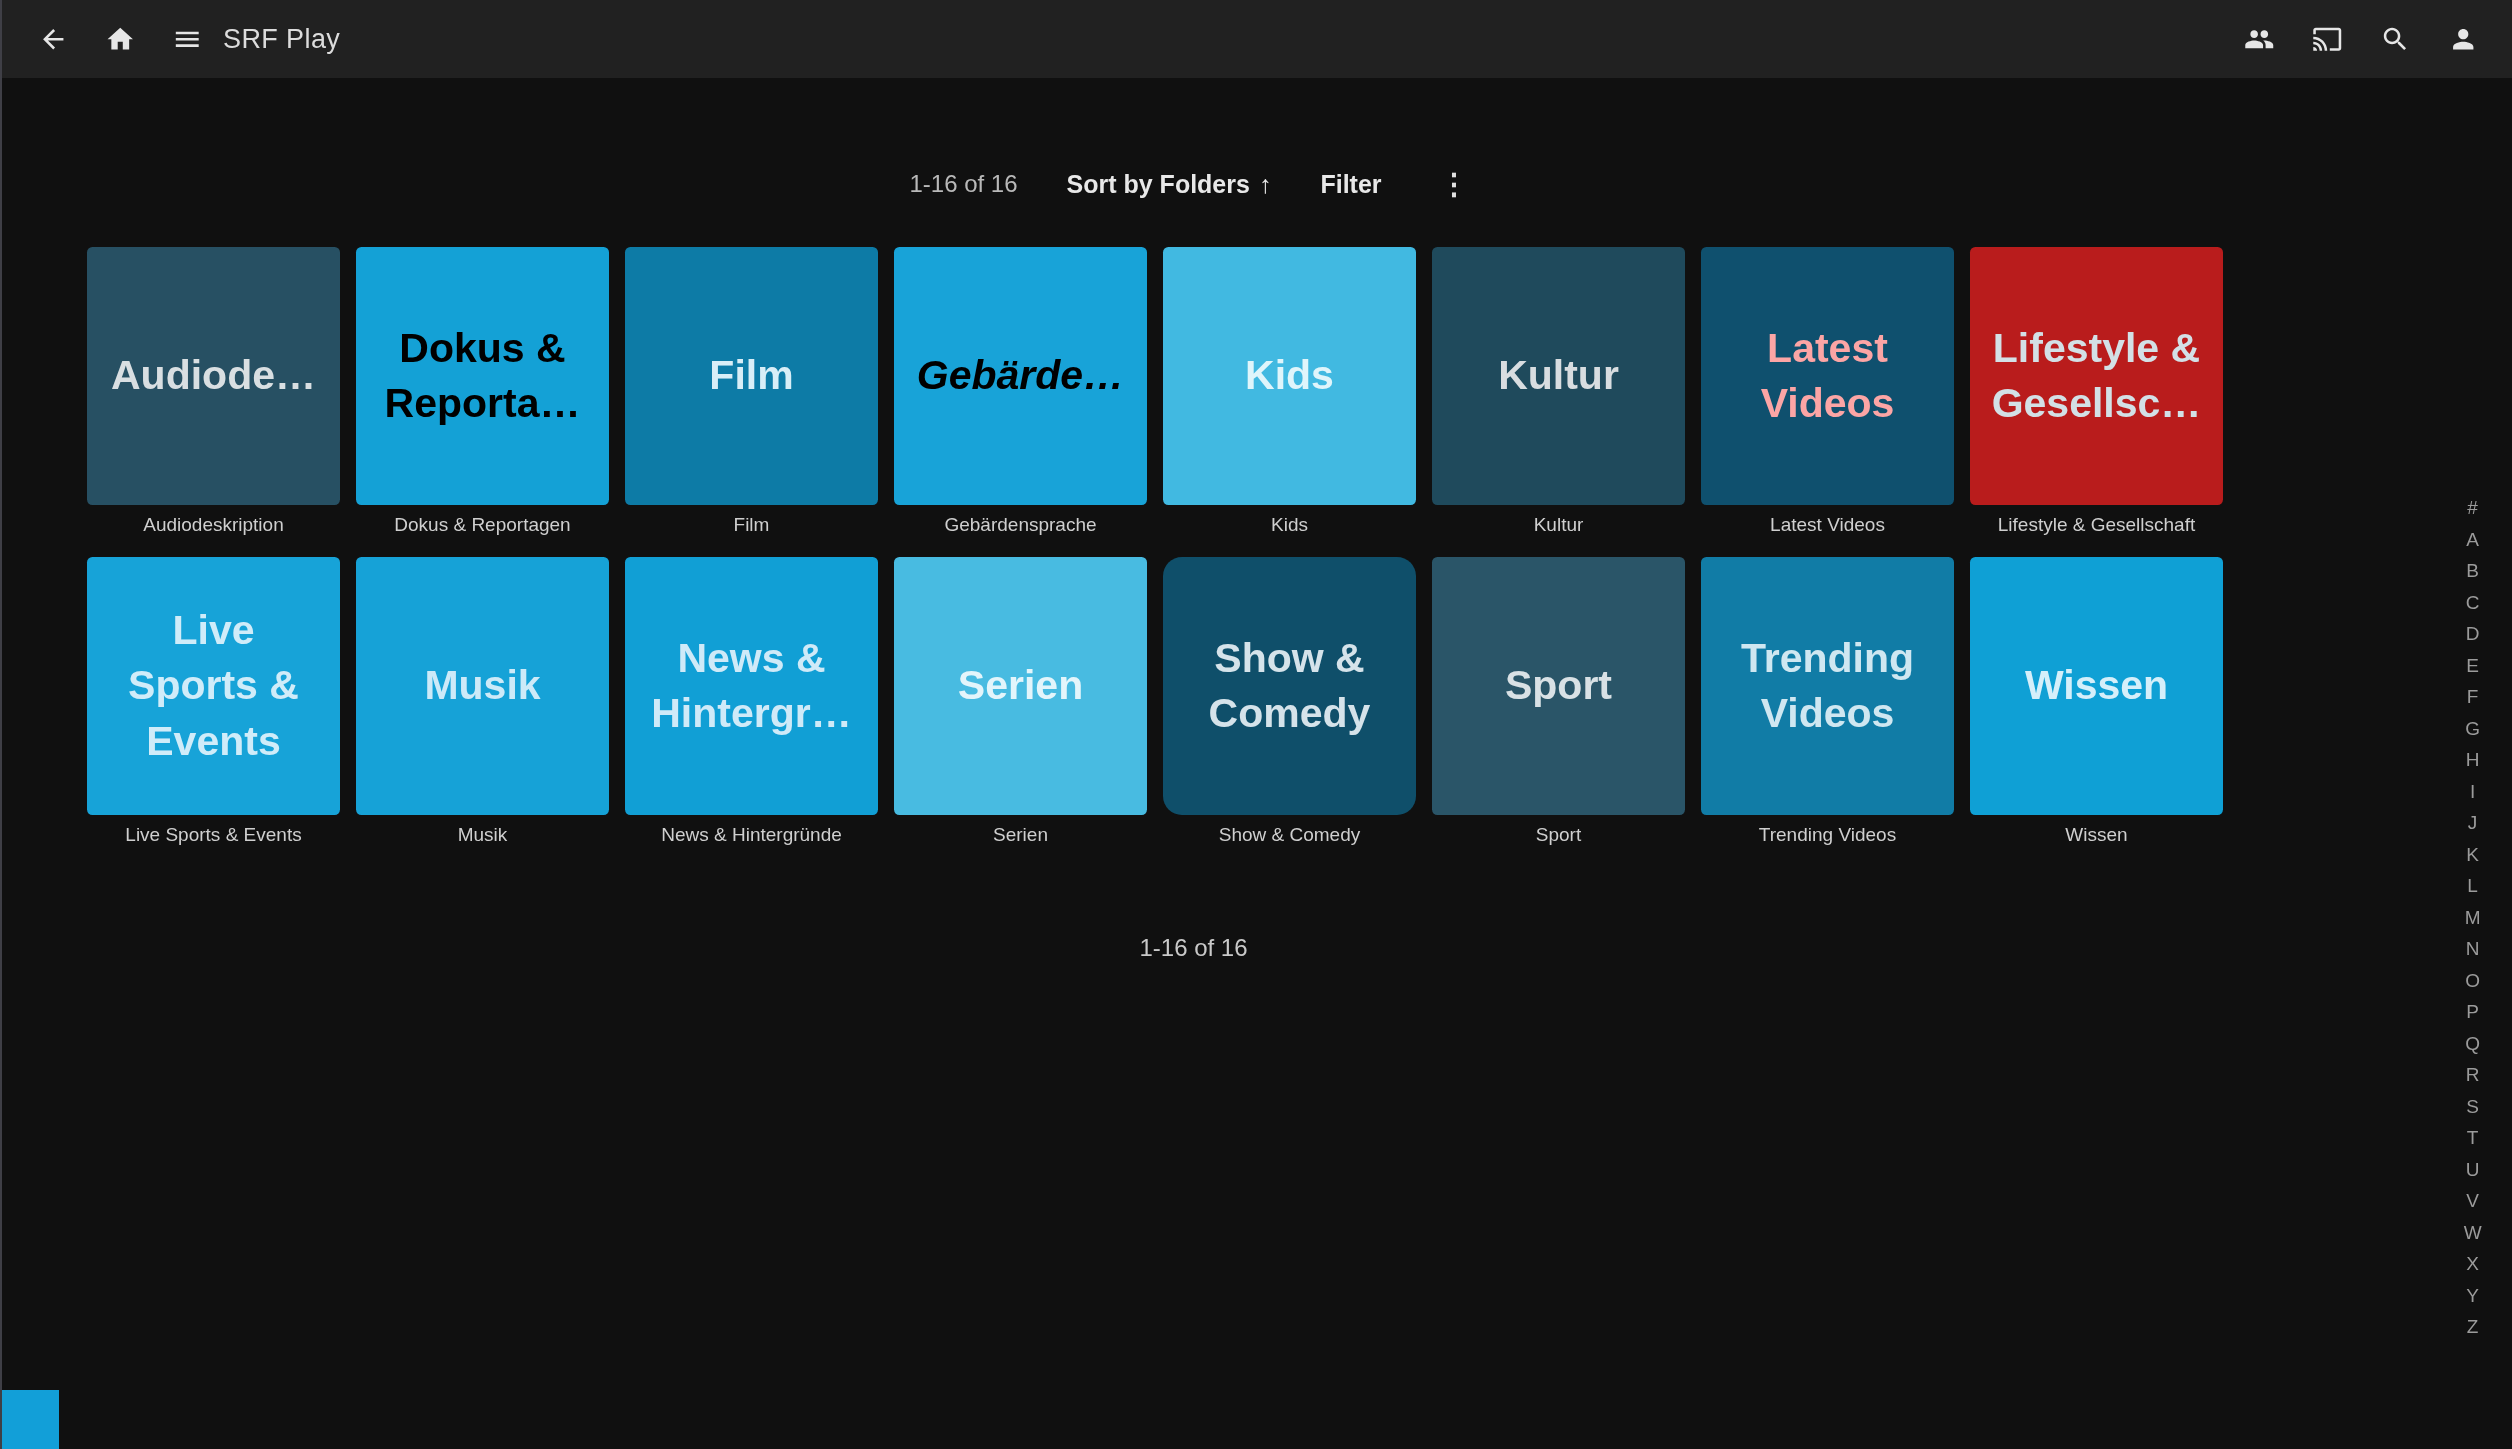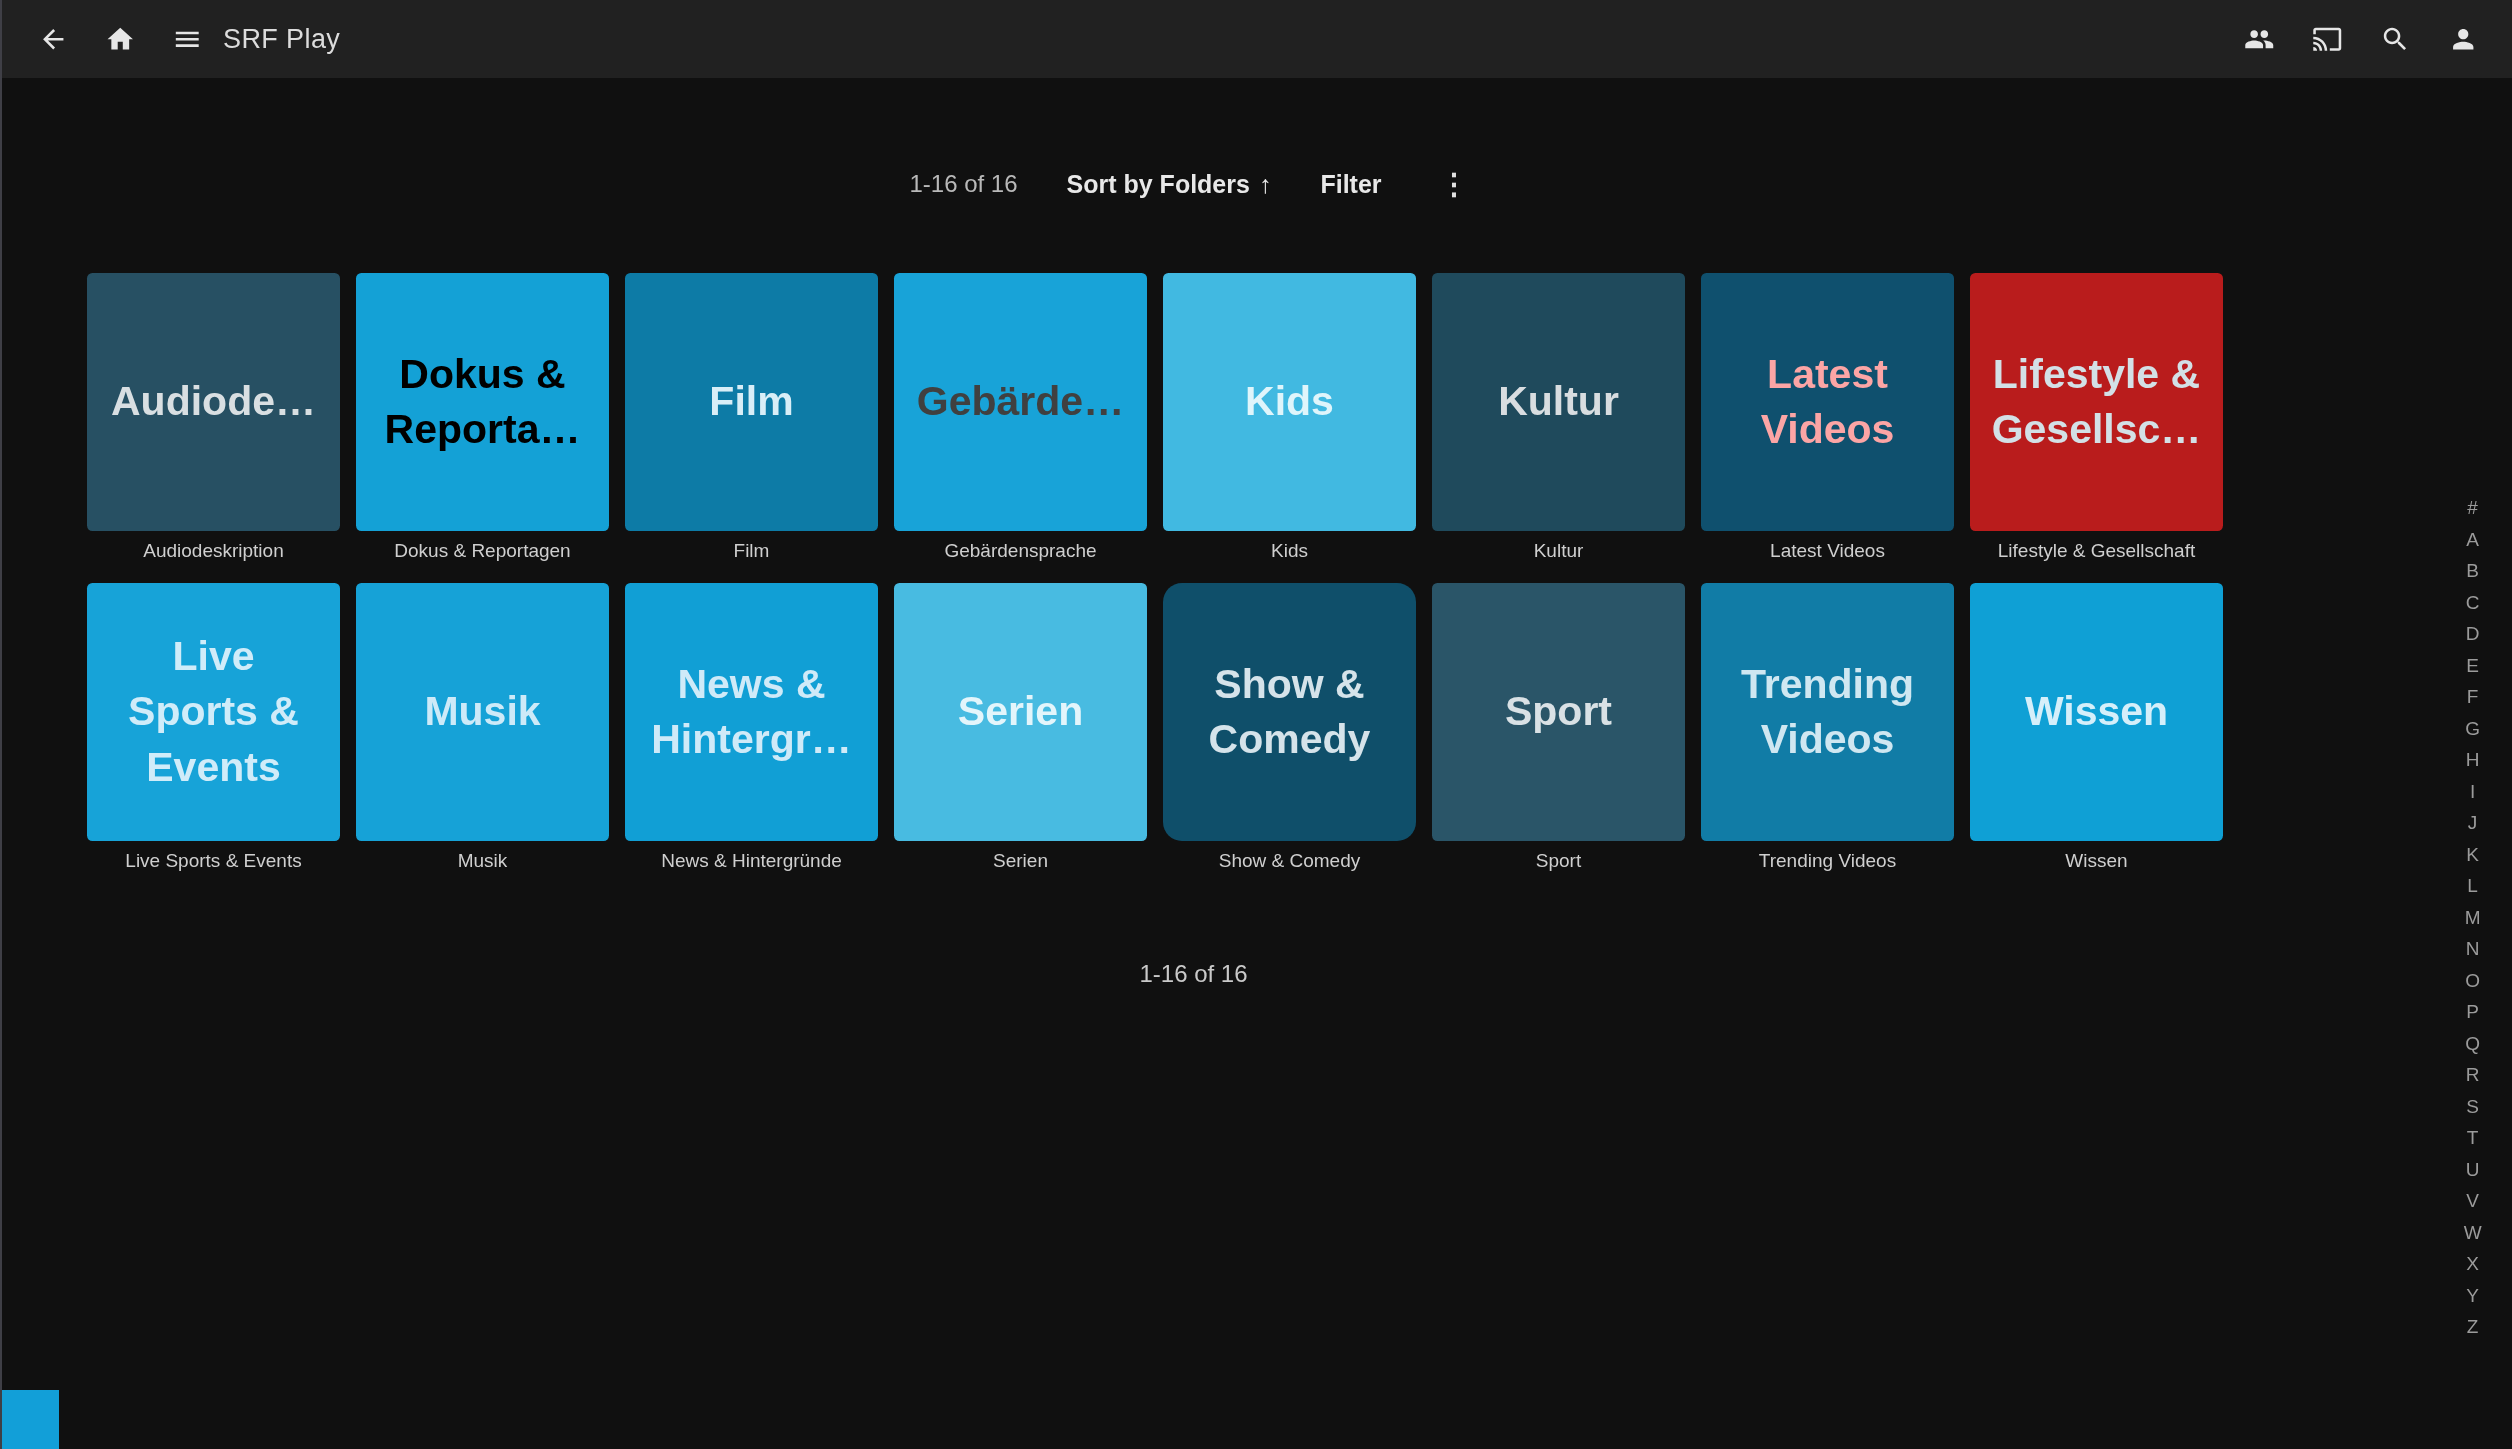--- a/index.html
+++ b/index.html
@@ -47,21 +47,21 @@
     display: flex; align-items: center; gap: 9px;
   }
   .toolbar .arrow-up { font-size: 25px; font-weight: bold; }
   .toolbar .kebab {
     color: #e0e0e0; font-size: 29px; font-weight: bold; line-height: 1;
     padding: 0 9px; cursor: pointer;
   }
 
   
   .grid {
-    margin: 71px 0 0 85px;
+    margin: 45px 0 0 85px;
     width: 2213px;
     display: grid;
     grid-template-columns: repeat(8, 253px);
     column-gap: 27px;
     row-gap: 76px;
     gap: 16px;
   }
   .cell { width: 253px; }
   .tile {
     width: 253px; height: 258px; border-radius: 5.4px;
@@ -178,21 +178,21 @@
 
     <div class="cell">
       <div class="tile" style="background: rgb(13, 123, 166);">
         <span class="tile-label" style="color: rgb(216, 238, 247);">Film</span>
       </div>
       <div class="caption">Film</div>
     </div>
 
     <div class="cell">
       <div class="tile" style="background: rgb(24, 163, 216);">
-        <span class="tile-label" style="color: #404040;">Gebärde…</span>
+        <span class="tile-label" style="color: #000000; font-style: italic;">Gebärde…</span>
       </div>
       <div class="caption">Gebärdensprache</div>
     </div>
 
     <div class="cell">
       <div class="tile" style="background: rgb(65, 185, 225);">
         <span class="tile-label" style="color: rgb(223, 245, 251);">Kids</span>
       </div>
       <div class="caption">Kids</div>
     </div>

